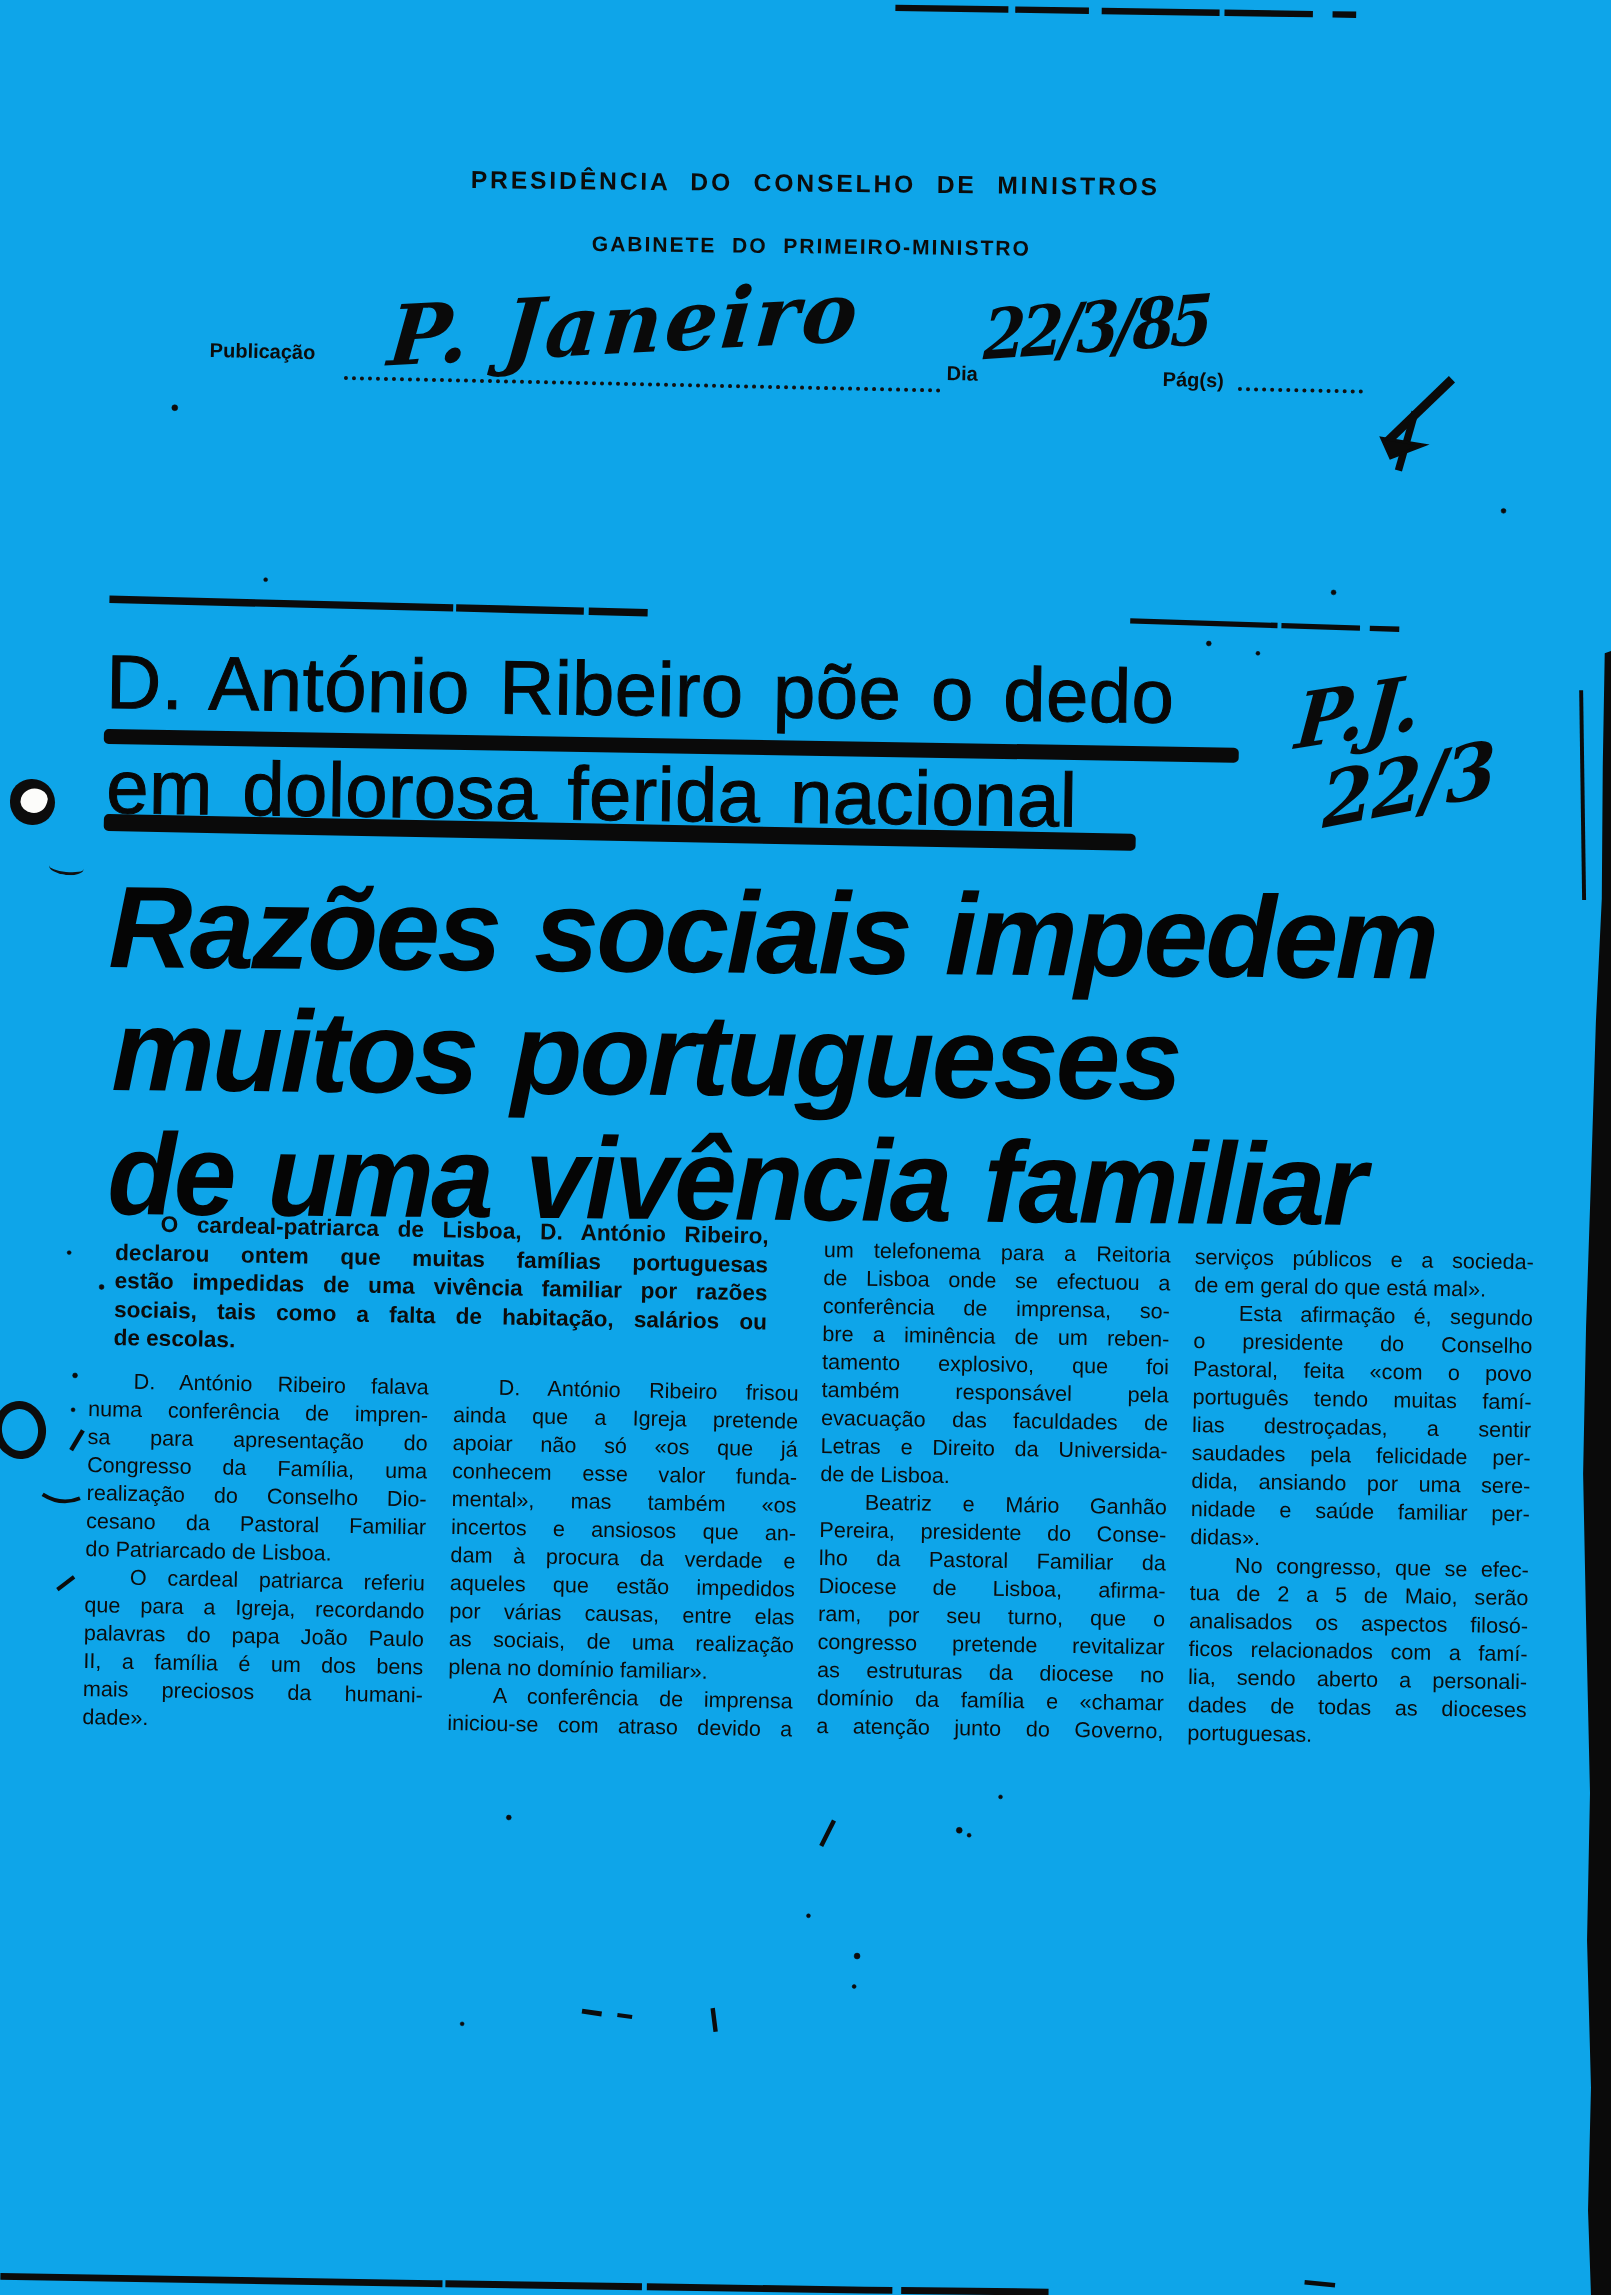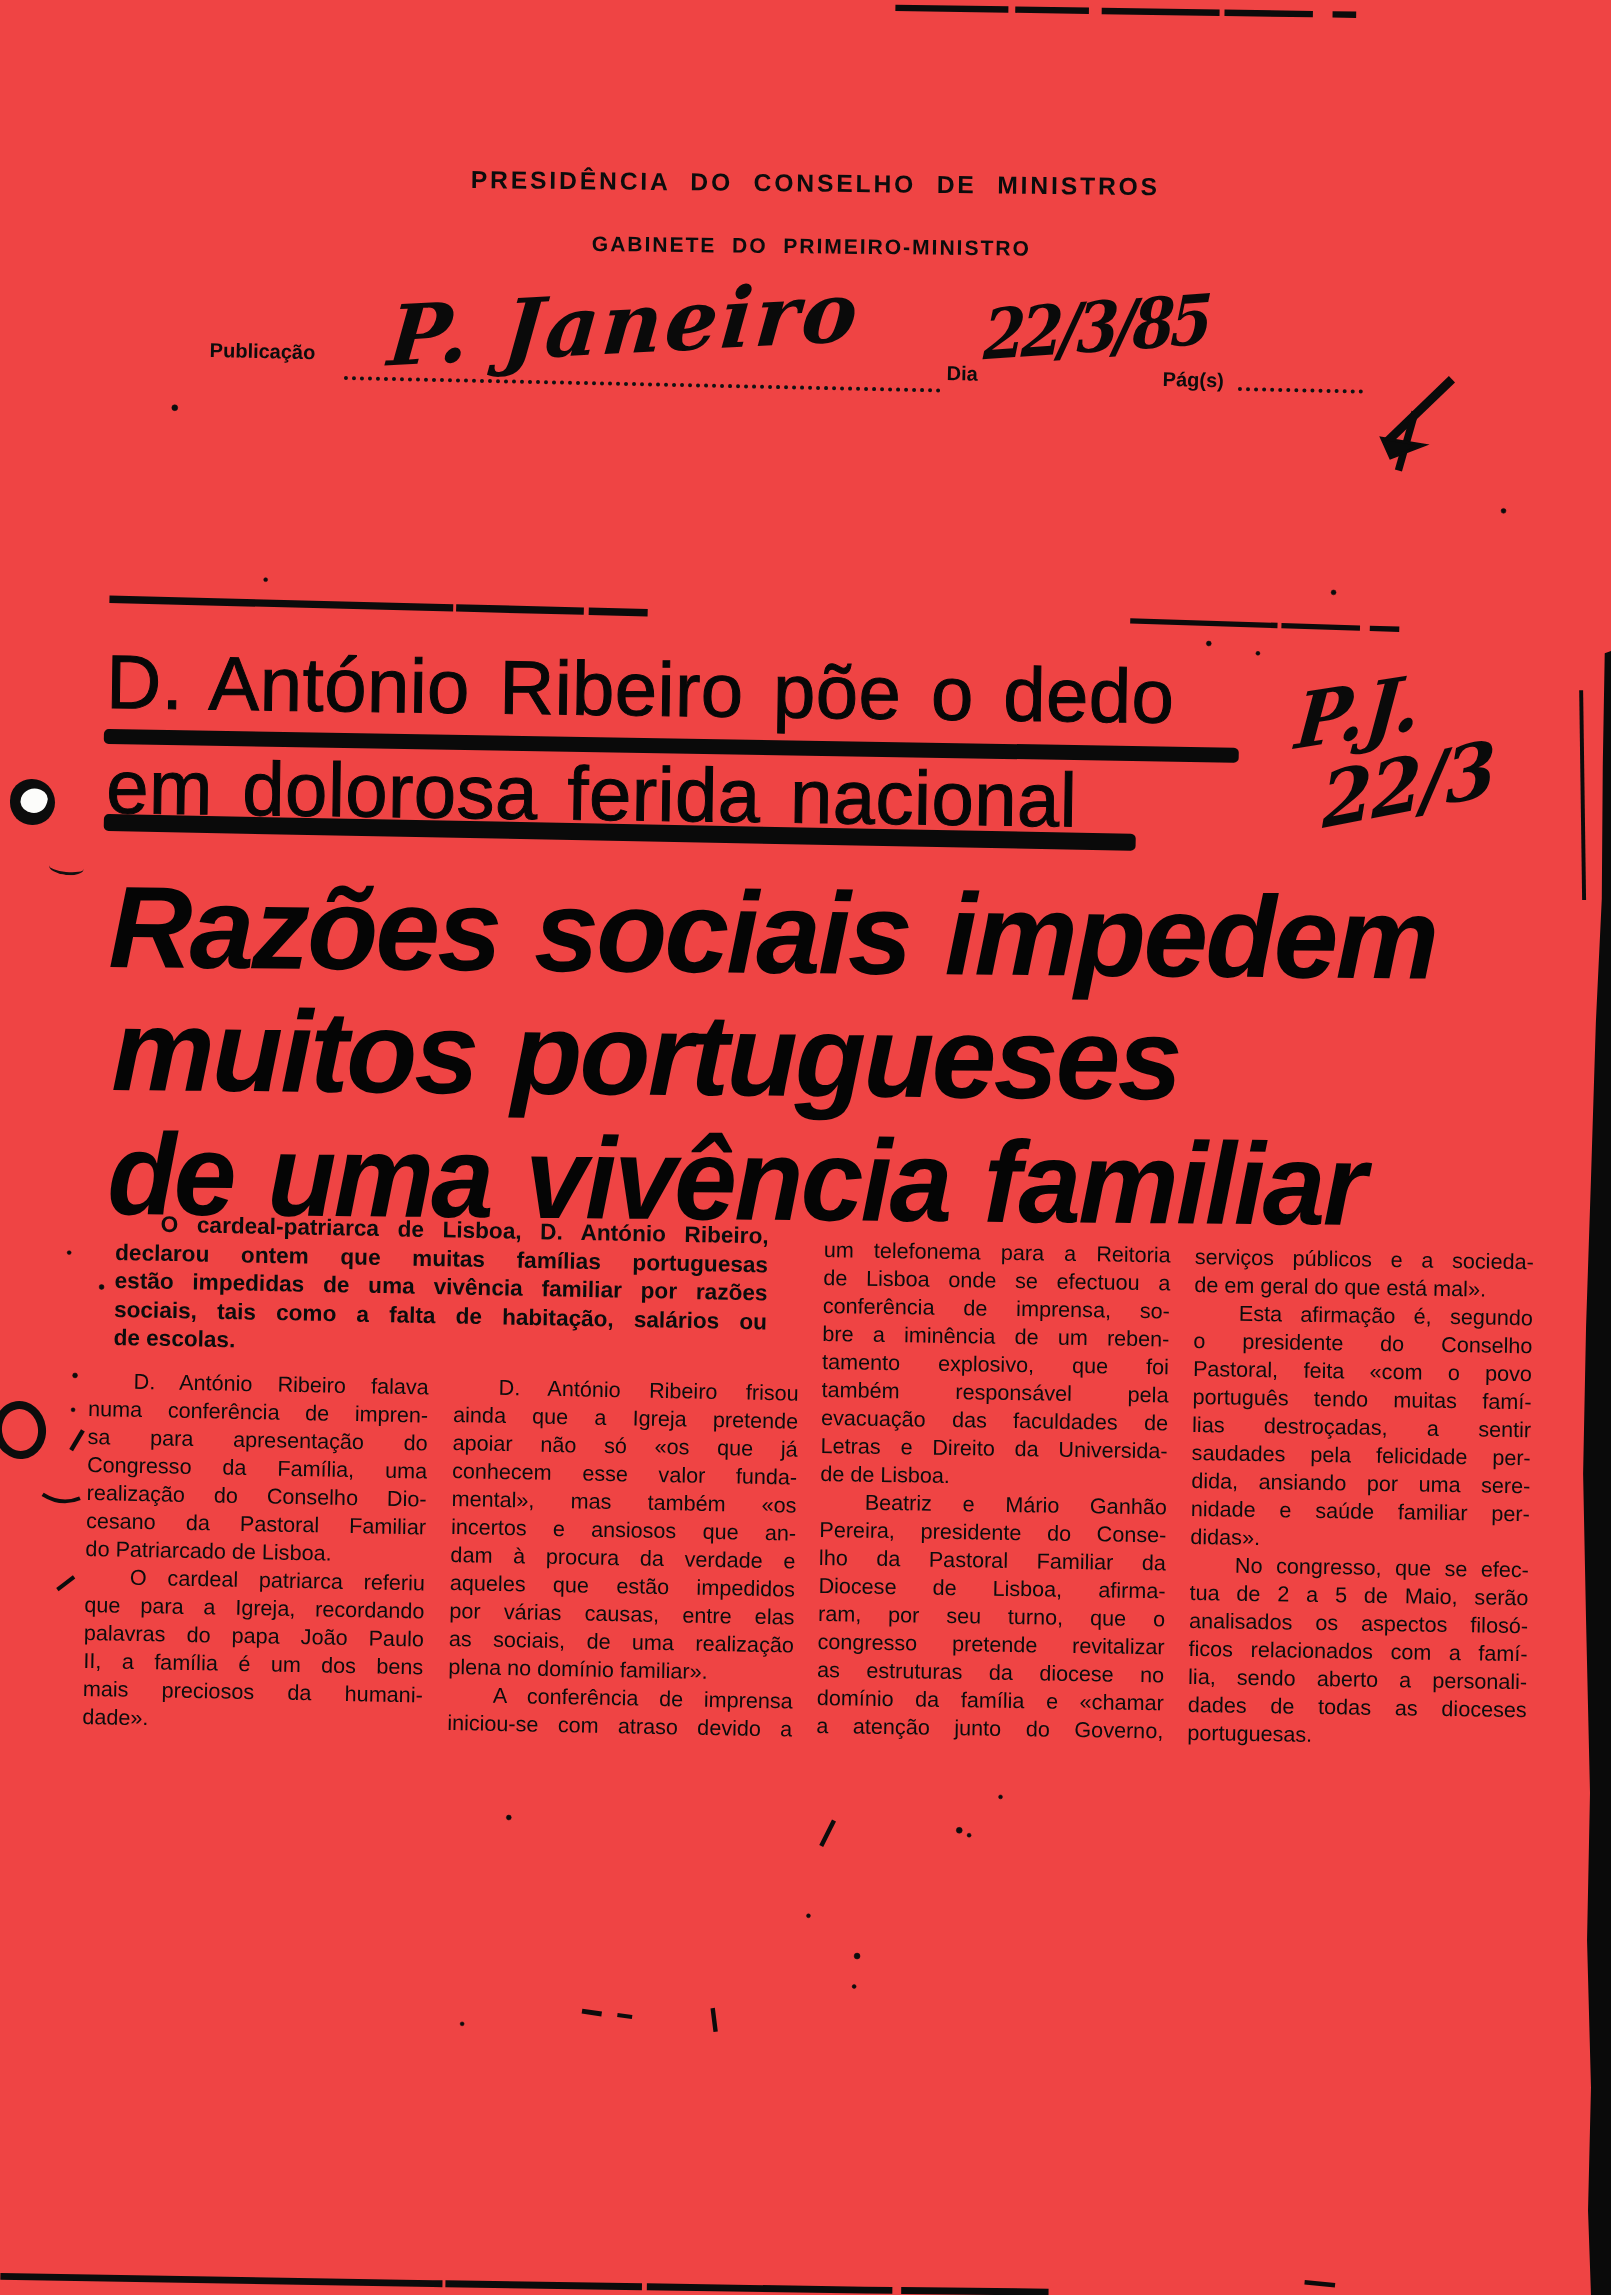--- a/index.html
+++ b/index.html
@@ -1,18 +1,18 @@
 <!DOCTYPE html>
 <html style="font-size:7.9px"><head>
 <meta charset="utf-8">
 <style>
   html,body{margin:0;padding:0;background:#e8e8e6;}
   #page{
     position:relative;width:1612px;height:2295px;overflow:hidden;
-    background:#ef4444;color:#0c0c0c;
+    background:#0ea5e9;color:#0c0c0c;
     font-family:"Liberation Sans",sans-serif;
   }
   .abs{position:absolute;}
   
   .lh1{left:471px;top:166px;font-size:24.6px;font-weight:700;letter-spacing:2.9px;word-spacing:10.8px;
        transform:rotate(0.6deg);transform-origin:left top;}
   .lh2{left:592px;top:232px;font-size:21px;font-weight:700;letter-spacing:2px;word-spacing:7.9px;
        transform:rotate(0.6deg);transform-origin:left top;}
   
   .formlbl{font-size:20px;font-weight:700;transform:rotate(1.2deg);transform-origin:left top;}

